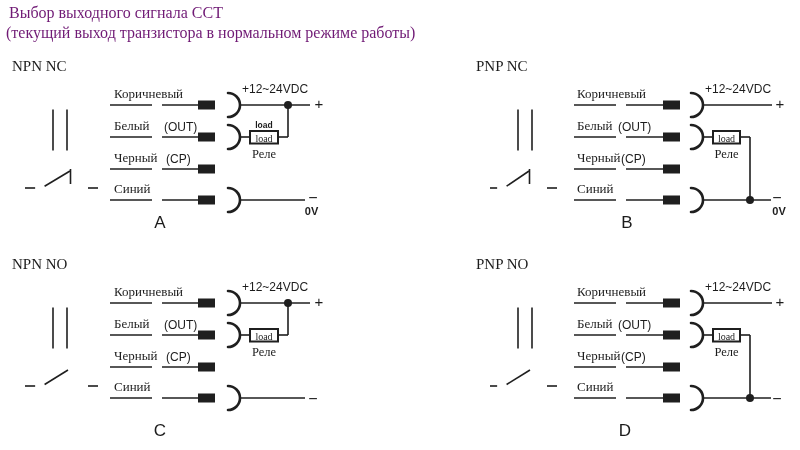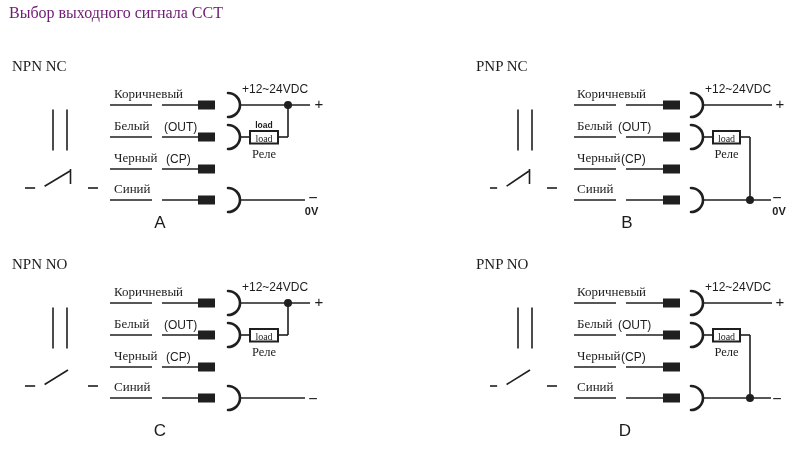--- a/index.html
+++ b/index.html
@@ -24,20 +24,21 @@
   .t-loadab{font:600 8.5px "Liberation Sans",sans-serif;}
   .t-rele{font:12.5px "Liberation Serif",serif;}
   .t-letter{font:17px "Liberation Sans",sans-serif;}
 </style>
 </head>
 <body>
 
 <div class="stage">
 
   <div class="title">Выбор выходного сигнала ССТ</div>
+  <div class="subtitle">(текущий выход транзистора в нормальном режиме работы)</div>
 
   <svg class="quad" style="left:0;top:57px" width="400" height="193" viewBox="0 0 400 193">
     <defs>
       <g id="term">
           <rect x="0" y="-4.5" width="17" height="9" fill="#1f1f1f"></rect>
         </g>
       <path id="plug" d="M 0,-12 A 12,12 0 0 1 0,12" fill="none" stroke="#1f1f1f" stroke-width="2.6" stroke-linecap="round"></path>
     </defs>
 
     <text class="t-type" x="12" y="14">NPN NC</text>

